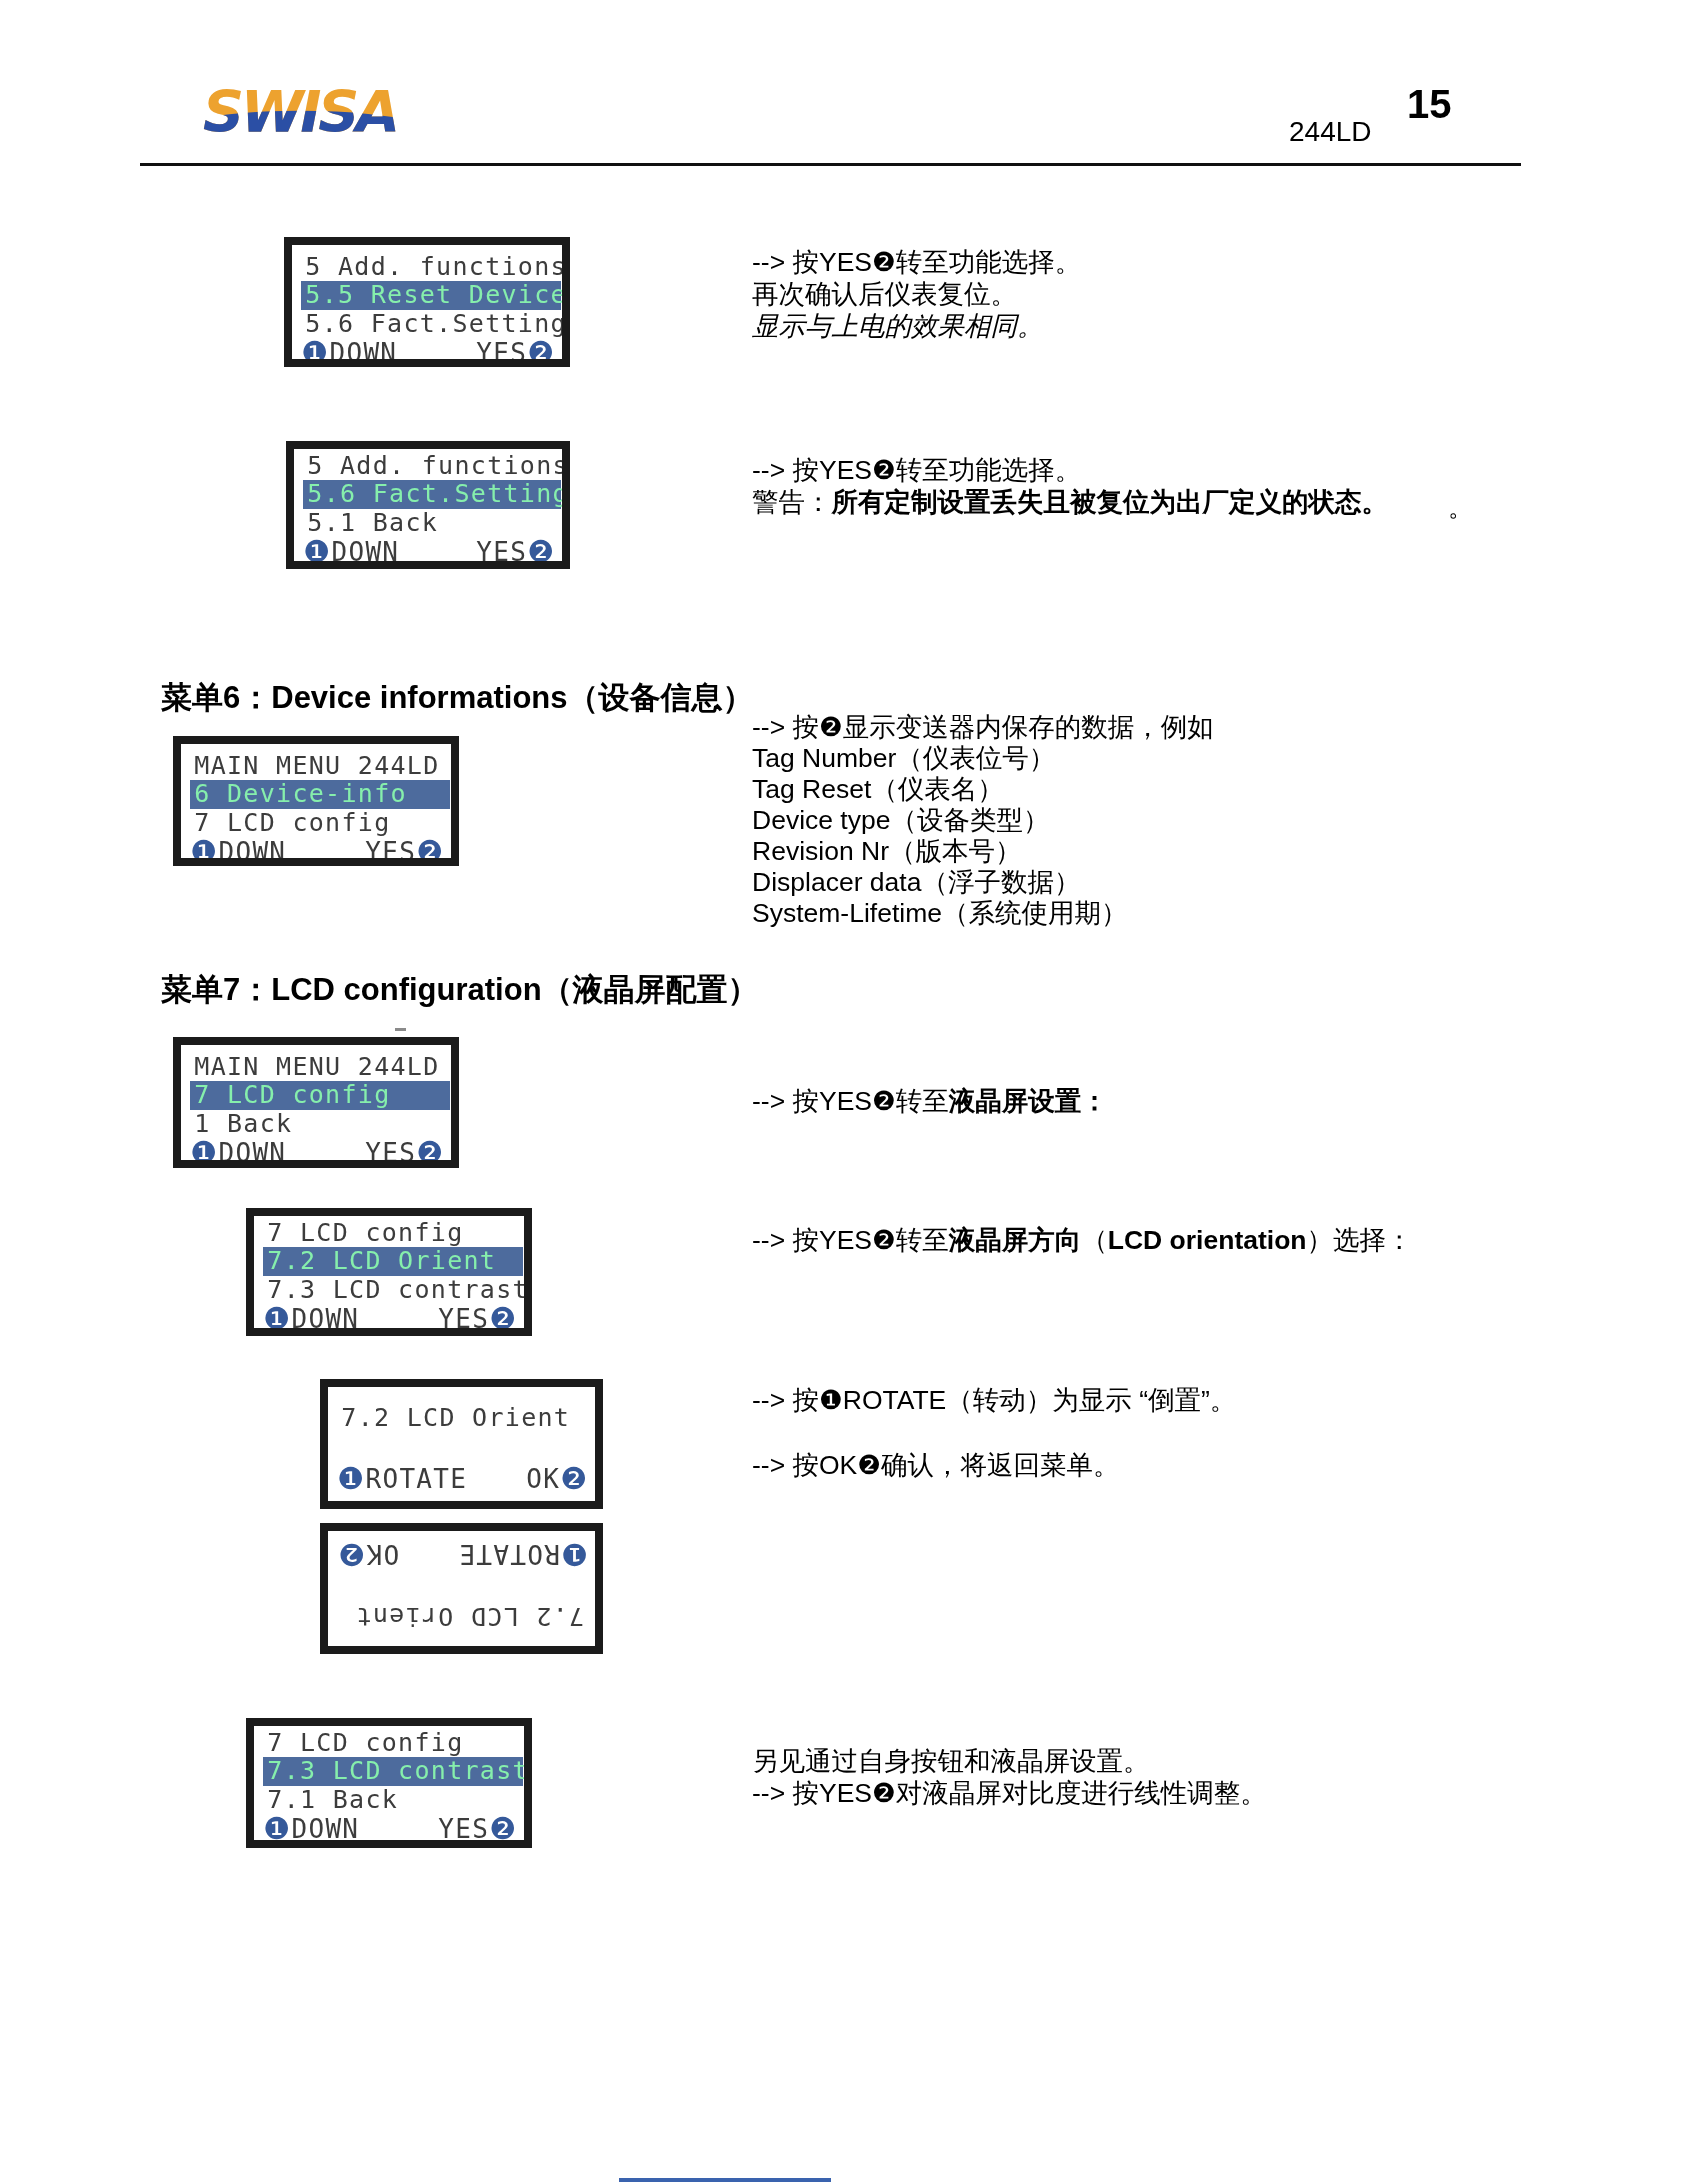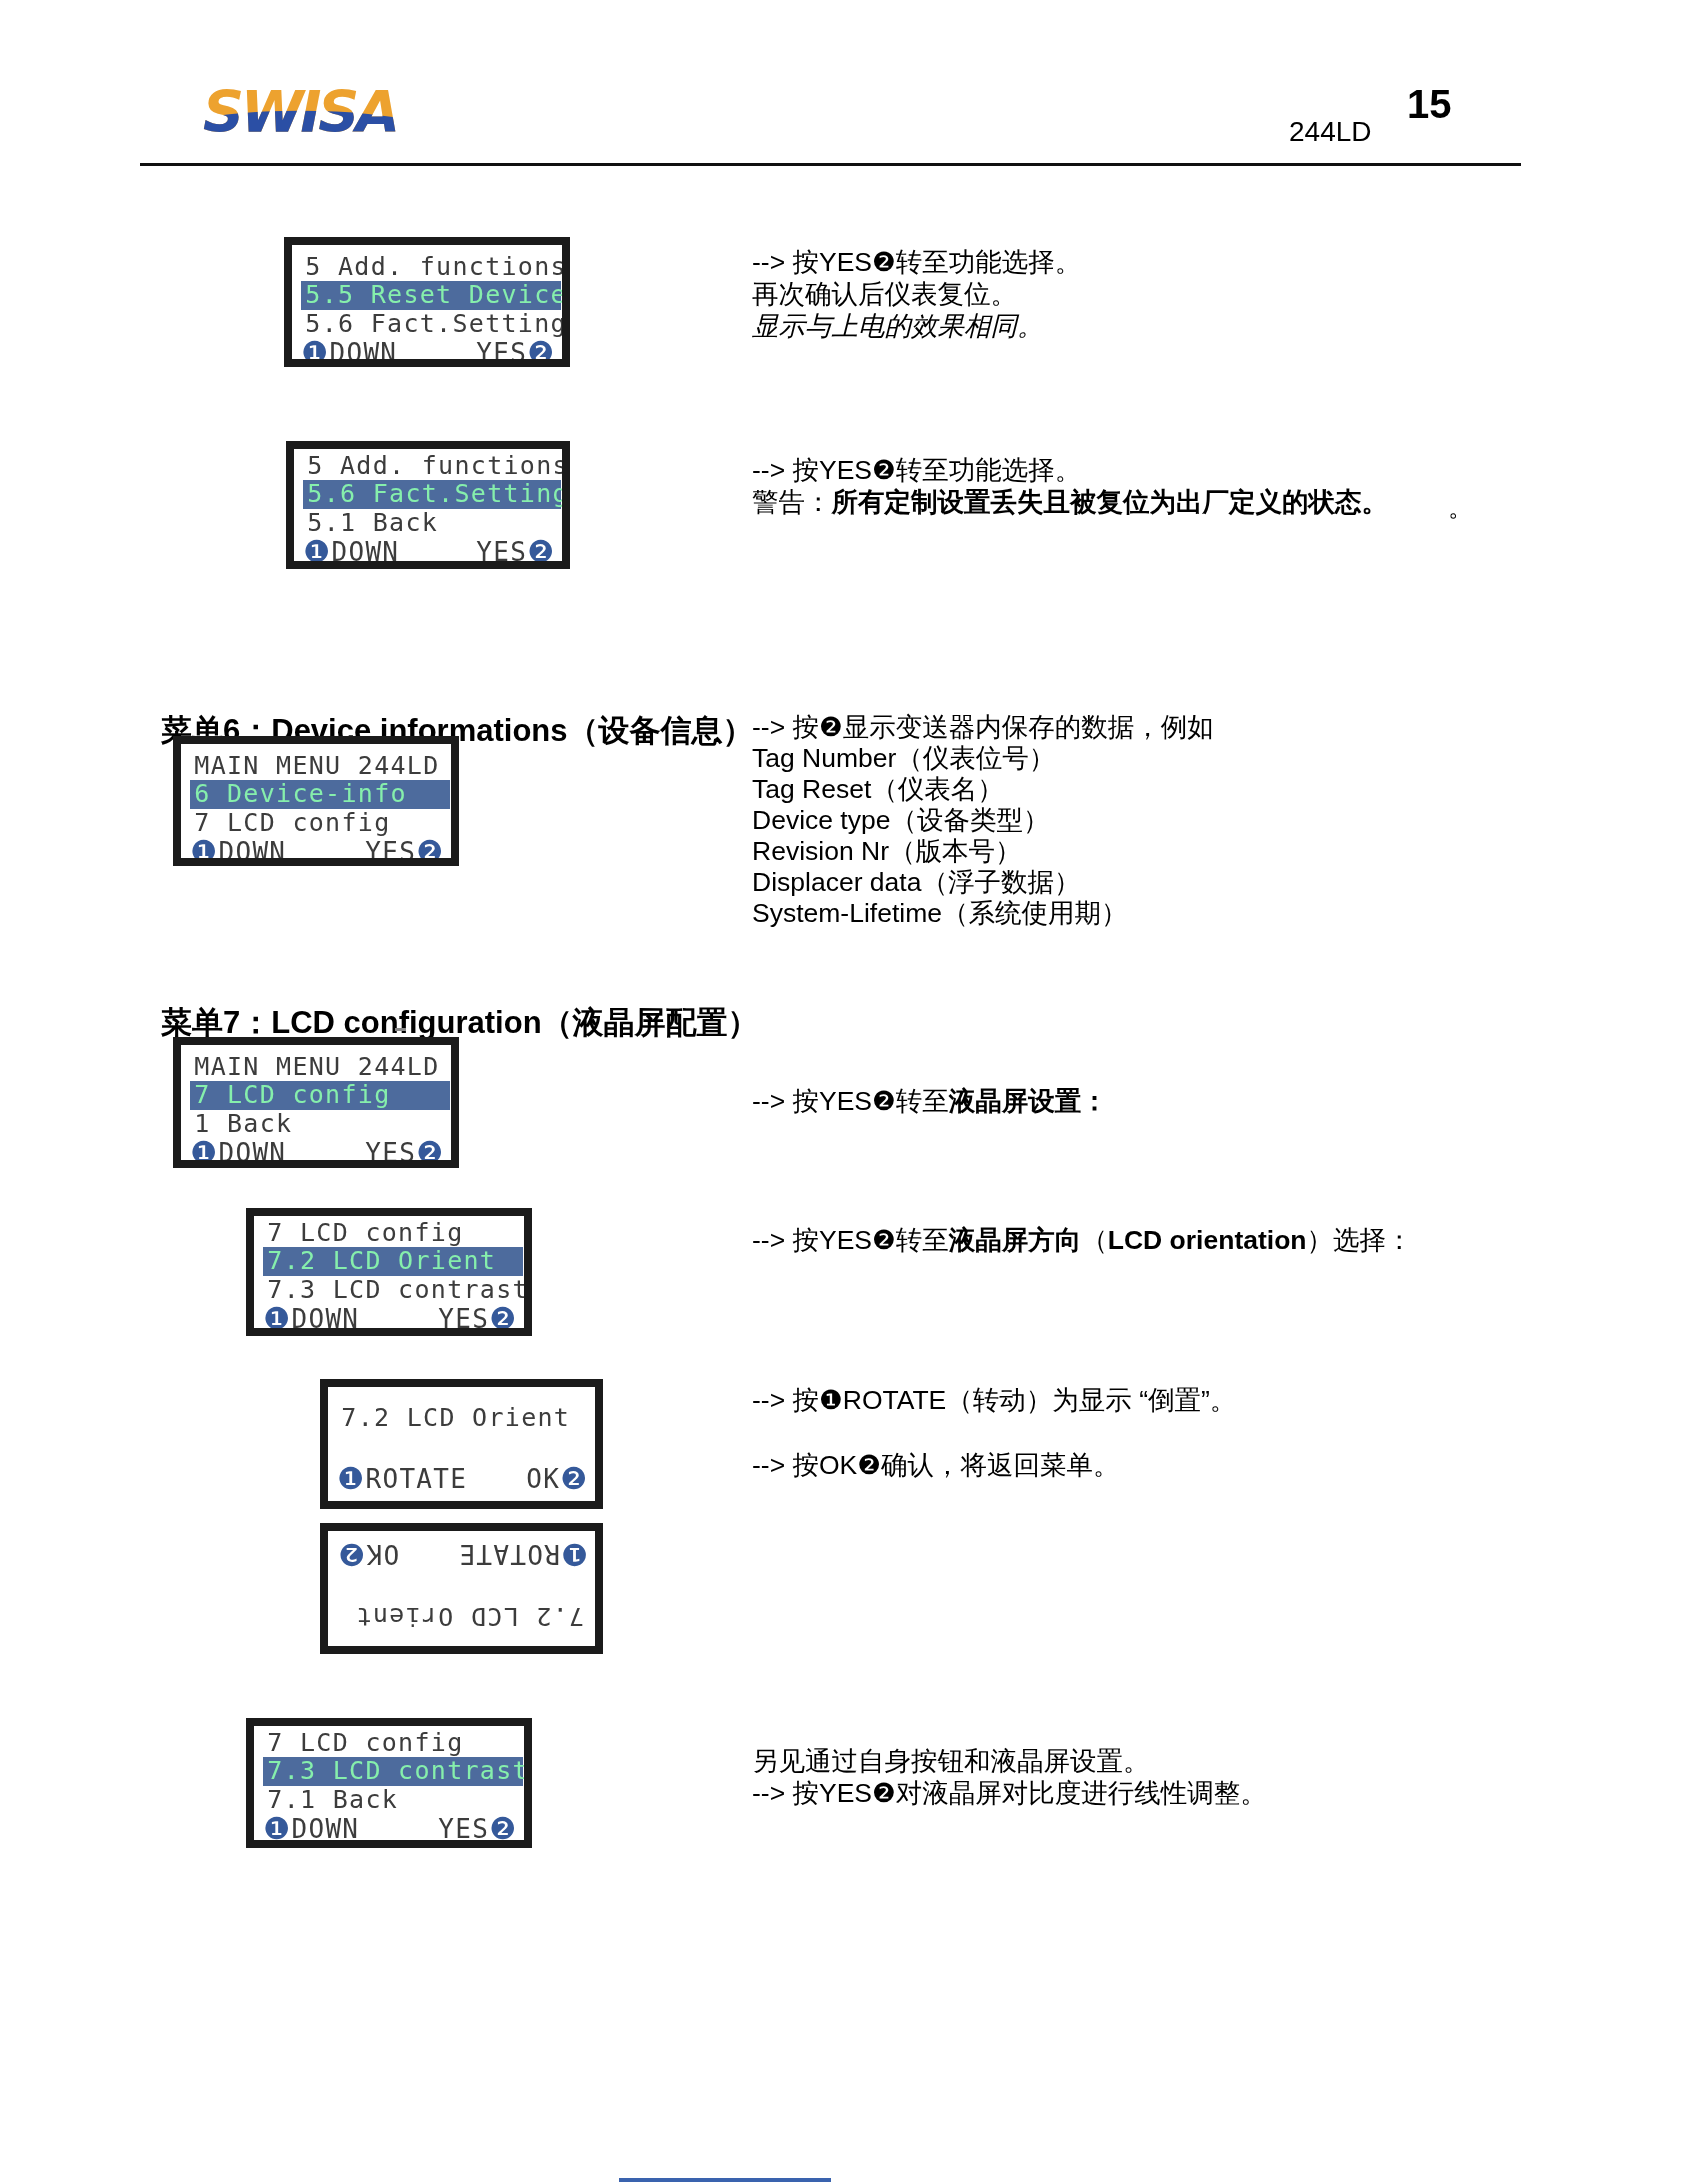--- a/index.html
+++ b/index.html
@@ -27,21 +27,21 @@
   .clip-top .lrow:first-child{margin-top:-5.3px;}
   .lbot{margin-top:auto;display:flex;align-items:center;
         font-family:"DejaVu Sans Mono",monospace;font-size:26px;color:#3c3c3c;letter-spacing:1.3px;}
   .lbadge{font-family:"DejaVu Sans",sans-serif;font-size:30px;color:#35599a;line-height:1;}
   .lspace{flex:1;}
 
   
   .note{position:absolute;font-size:26.5px;line-height:32px;color:#000;margin-left:22px;}
   .note .it{font-style:italic;}
   .b{font-weight:bold;}
-  .h1{position:absolute;font-size:31px;font-weight:bold;color:#000;margin-top:33px;}
+  .h1{position:absolute;font-size:31px;font-weight:bold;color:#000;}
   .stray{position:absolute;font-size:25px;color:#000;}
   .dash{position:absolute;left:395px;top:1028px;width:10.6px;height:2.6px;background:#8a8a8a;}
   .bline{position:absolute;left:619px;top:2178px;width:212px;height:4px;background:#3a63ae;}
 </style>
 </head>
 <body>
 
 <div class="page">
 
   <div class="logo">

